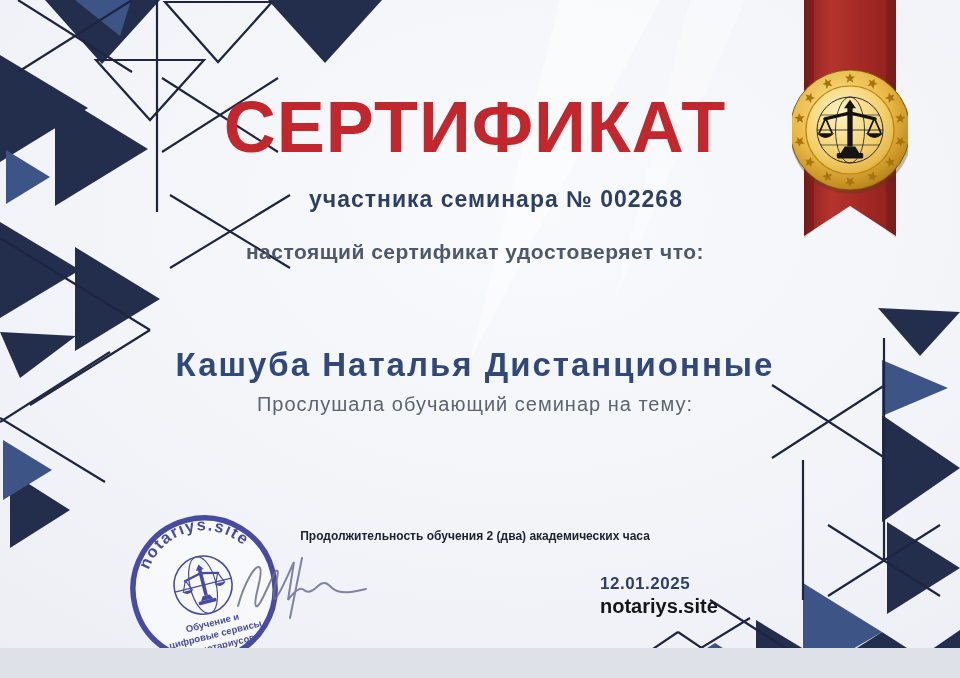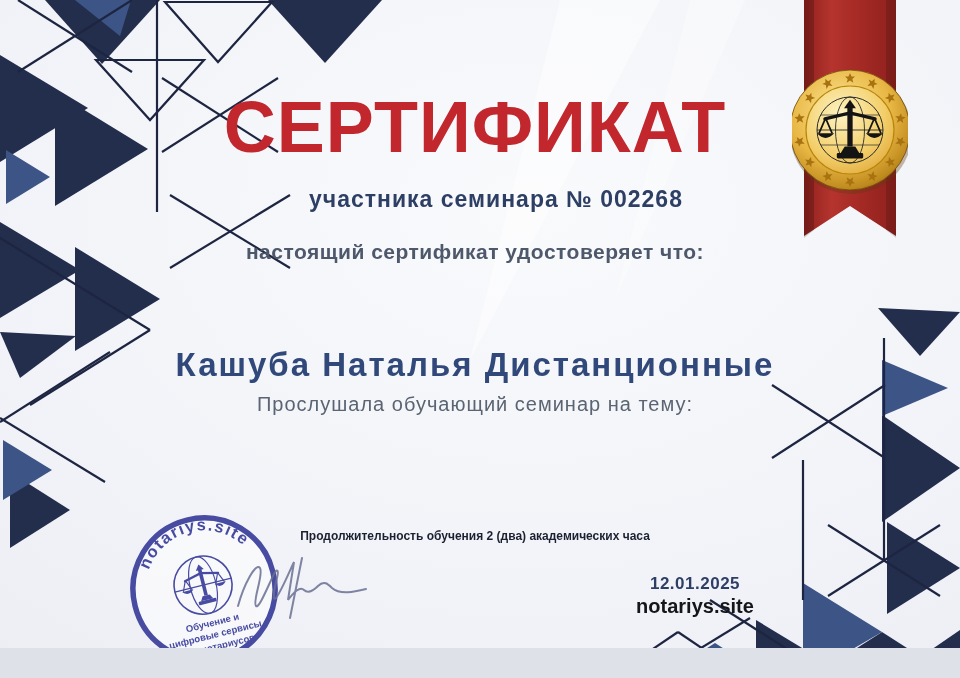--- a/index.html
+++ b/index.html
@@ -12,21 +12,21 @@
   .abs{position:absolute;}
   .txt{position:absolute; left:0; width:950px; text-align:center; white-space:nowrap;}
   .title{top:86px; font-size:72px; font-weight:800; letter-spacing:1px; color:#c1272d;}
   .numline{top:186px; font-size:23px; font-weight:700; letter-spacing:1px; color:#2e3f66;margin-left:21px;}
   .statement{top:240px; font-size:21px; font-weight:700; letter-spacing:.5px; color:#4e586b;}
   .recipient{top:346px; font-size:33px; font-weight:700; letter-spacing:2px; color:#31497a;}
   .intro{top:393px; font-size:20px; font-weight:400; letter-spacing:1px; color:#5a6472;}
   .topic1{top:429px; font-size:30px; font-weight:700; letter-spacing:1px; color:#b52a2e;}
   .topic2{top:467px; font-size:30px; font-weight:700; letter-spacing:1px; color:#b52a2e;}
   .duration{top:529px; font-size:12px; font-weight:700; color:#1b2130;}
-  .dateblock{position:absolute; left:600px; top:574px; width:190px; text-align:center;}
+  .dateblock{position:absolute; left:600px; top:574px; width:190px; }
   .date{font-size:17px; font-weight:700; color:#2e3f66; letter-spacing:.5px;}
   .site{font-size:20px; font-weight:700; color:#15161a; margin-top:1px;}
   .tl-tris{left:0; top:0;}
   .br-tris{left:560px; top:300px;}
   .medal{left:792px; top:0;}
   .stamp{left:124px; top:509px;}
   .signature{left:232px; top:556px;}
 </style>
 </head>
 <body>

